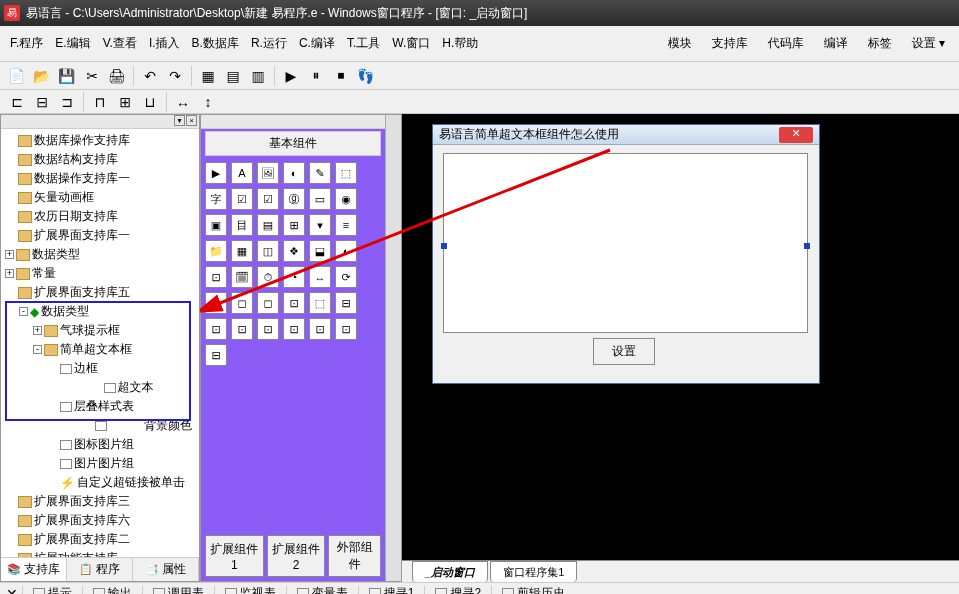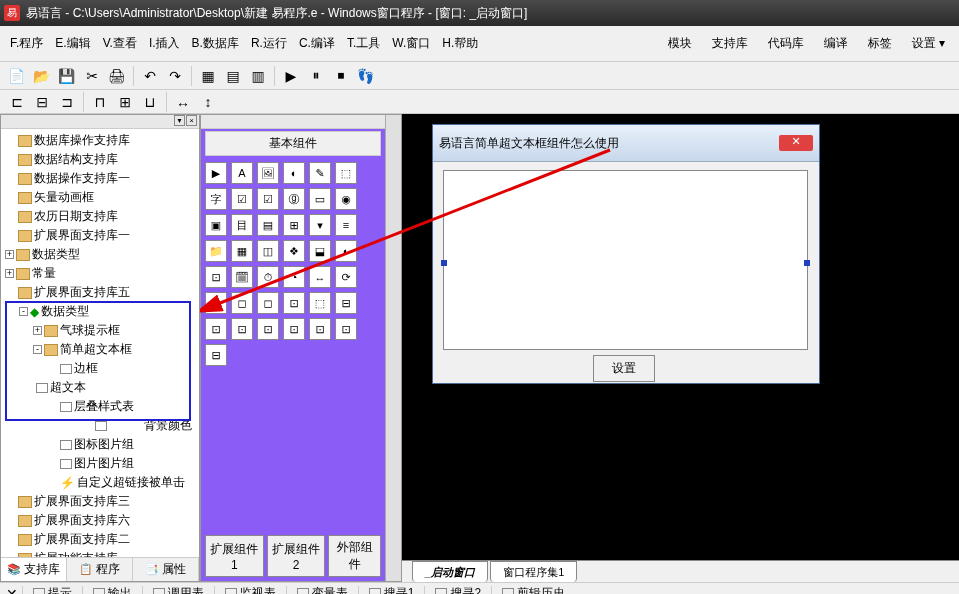--- a/index.html
+++ b/index.html
@@ -37,21 +37,21 @@
 .mid-panel .mhead { height: 14px; background: #e8e8e8; border-bottom: 1px solid #ccc; }
 .comp-title { padding: 3px; text-align: center; background: #f0f0f0; border: 1px solid #ccc; margin: 2px 4px; }
 .comp-grid { flex: 1; overflow: auto; padding: 4px; display: grid; grid-template-columns: repeat(6, 22px); gap: 4px; align-content: start; }
 .comp-grid .c { width: 22px; height: 22px; border: 1px solid #888; background: #fff; display: flex; align-items: center; justify-content: center; font-size: 11px; cursor: pointer; }
 .comp-btns { padding: 4px; display: flex; gap: 3px; }
 .comp-btns button { padding: 3px; border: 1px solid #888; background: #f0f0f0; cursor: pointer; }
 .mid-scroll { width: 16px; background: #e0e0e0; border-left: 1px solid #aaa; }
 
 .design-area { flex: 1; background: #000; position: relative; overflow: auto; }
 .window-preview { position: absolute; left: 30px; top: 10px; width: 388px; height: 260px; background: #f0f0f0; border: 1px solid #4a6a9a; }
-.wp-title { height: 37px; background: linear-gradient(#e8f0fa, #c8d8ec); border-bottom: 1px solid #9ab; display: flex; align-items: center; padding: 0 6px; }
+.wp-title { height: 20px; background: linear-gradient(#e8f0fa, #c8d8ec); border-bottom: 1px solid #9ab; display: flex; align-items: center; padding: 0 6px; }
 .wp-title .txt { flex: 1; color: #000; }
 .wp-close { width: 34px; height: 16px; background: #e04040; color: #fff; text-align: center; font-size: 11px; border-radius: 2px; cursor: pointer; }
 .wp-body { position: relative; height: calc(100% - 24px); }
 .wp-textbox { position: absolute; left: 10px; top: 8px; width: 365px; height: 180px; background: #fff; border: 1px solid #888; }
 .wp-textbox::before, .wp-textbox::after { content: ''; position: absolute; width: 6px; height: 6px; background: #2040c0; }
 .wp-textbox::before { left: -3px; top: 50%; }
 .wp-textbox::after { right: -3px; top: 50%; }
 .wp-button { position: absolute; left: 160px; bottom: 14px; padding: 4px 18px; background: #f0f0f0; border: 1px solid #888; cursor: pointer; }
 .dotgrid { position: absolute; inset: 0; background-image: radial-gradient(#666 0.5px, transparent 0.5px); background-size: 8px 8px; }
 
@@ -195,21 +195,21 @@
         <div class="n" style="padding-left: 32px;">
           <span style="width:9px;height:9px;border:1px solid #888;text-align:center;line-height:7px;font-size:9px;flex-shrink:0">-</span>
           <span class="ic"></span>
           <span>简单超文本框</span>
         </div>
         <div class="n" style="padding-left: 46px;">
           <span style="width:11px;flex-shrink:0"></span>
           <span class="ic2"></span>
           <span>边框</span>
         </div>
-        <div class="n" style="padding-left: 22px;">
+        <div class="n" style="padding-left: 46px; justify-content: center;">
           <span style="width:11px;flex-shrink:0"></span>
           <span class="ic2"></span>
           <span>超文本</span>
         </div>
         <div class="n" style="padding-left: 46px; text-align: center;">
           <span style="width:11px;flex-shrink:0"></span>
           <span class="ic2"></span>
           <span>层叠样式表</span>
         </div>
         <div class="n" style="padding-left: 46px; gap: 37px;">

